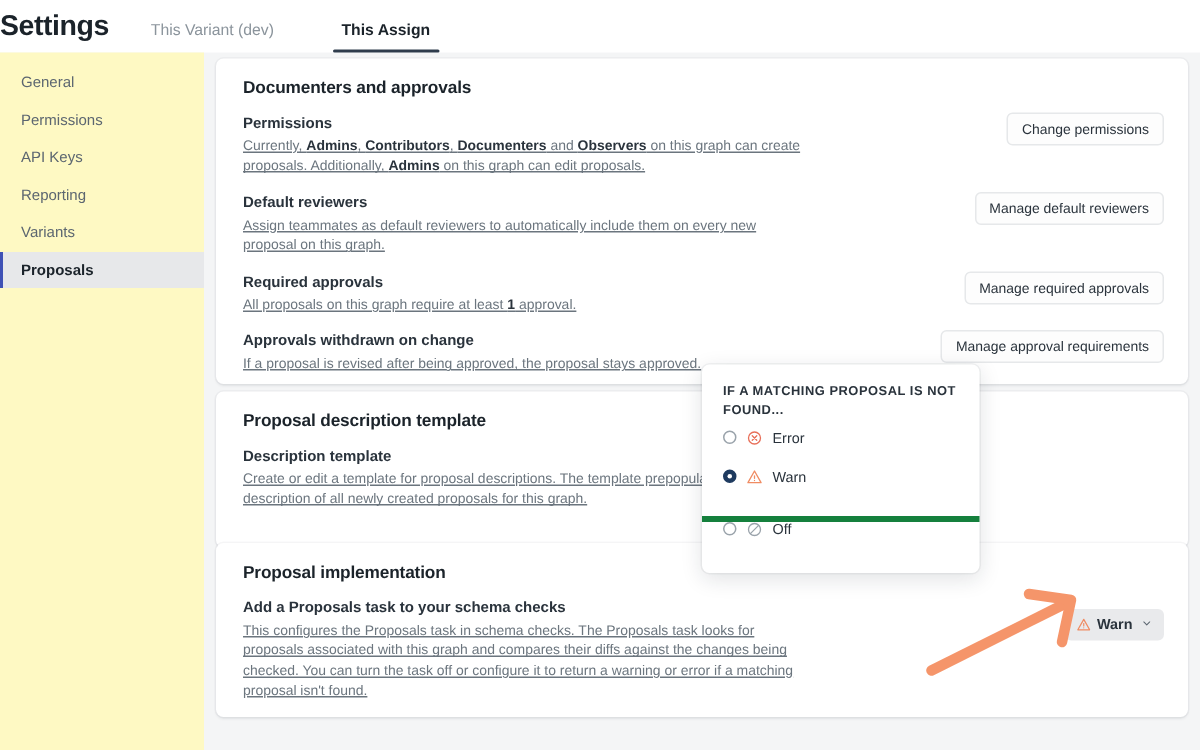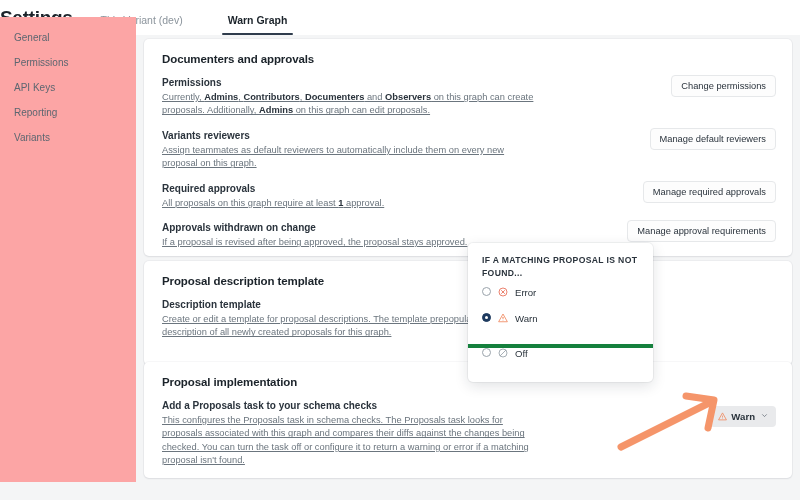--- a/index.html
+++ b/index.html
@@ -36,23 +36,23 @@
   }
   .tab.active { color: #1b232a; font-weight: 700; }
   .tab.active::after {
     content: ""; position: absolute;
     left: 0; right: 0; bottom: 0;
     height: 2px; background: #2f3c4c; border-radius: 1px;
   }
 
   
   .sidebar {
-    position: absolute; top: 17px; left: 0;
+    position: absolute; top: 35px; left: 0;
     width: 136px; height: 465px;
-    background: #fca5a5;
+    background: #fef9c3;
     padding-top: 8px;
   }
   .side-item {
     position: relative;
     height: 24px;
     display: flex; align-items: center;
     padding-left: 14px;
     font-size: 10px;
     color: #5c6670;
     margin-bottom: 1px;
@@ -182,45 +182,46 @@
 </style>
 </head>
 <body>
 
 <div class="app">
 
   <div class="topbar">
     <div class="topbar-title">Settings</div>
     <div class="tabs">
       <div class="tab">This Variant (dev)</div>
-      <div class="tab active">Warn Graph</div>
+      <div class="tab active">This Assign</div>
     </div>
   </div>
 
   <div class="sidebar">
     <div class="side-item">General</div>
     <div class="side-item">Permissions</div>
     <div class="side-item">API Keys</div>
     <div class="side-item">Reporting</div>
     <div class="side-item">Variants</div>
+    <div class="side-item active">Proposals</div>
   </div>
 
   <div class="content">
 
     <div class="card" id="card-permissions">
       <div class="card-title">Documenters and approvals</div>
 
       <div class="row">
         <div class="row-head">Permissions</div>
         <div class="row-desc">Currently, <b>Admins</b>, <b>Contributors</b>, <b>Documenters</b> and <b>Observers</b> on this graph can create proposals. Additionally, <b>Admins</b> on this graph can edit proposals.</div>
         <div class="row-action">Change permissions</div>
       </div>
 
       <div class="row">
-        <div class="row-head">Variants reviewers</div>
+        <div class="row-head">Default reviewers</div>
         <div class="row-desc wide">Assign teammates as default reviewers to automatically include them on every new proposal on this graph.</div>
         <div class="row-action">Manage default reviewers</div>
       </div>
 
       <div class="row">
         <div class="row-head">Required approvals</div>
         <div class="row-desc">All proposals on this graph require at least <b>1</b> approval.</div>
         <div class="row-action">Manage required approvals</div>
       </div>
 

